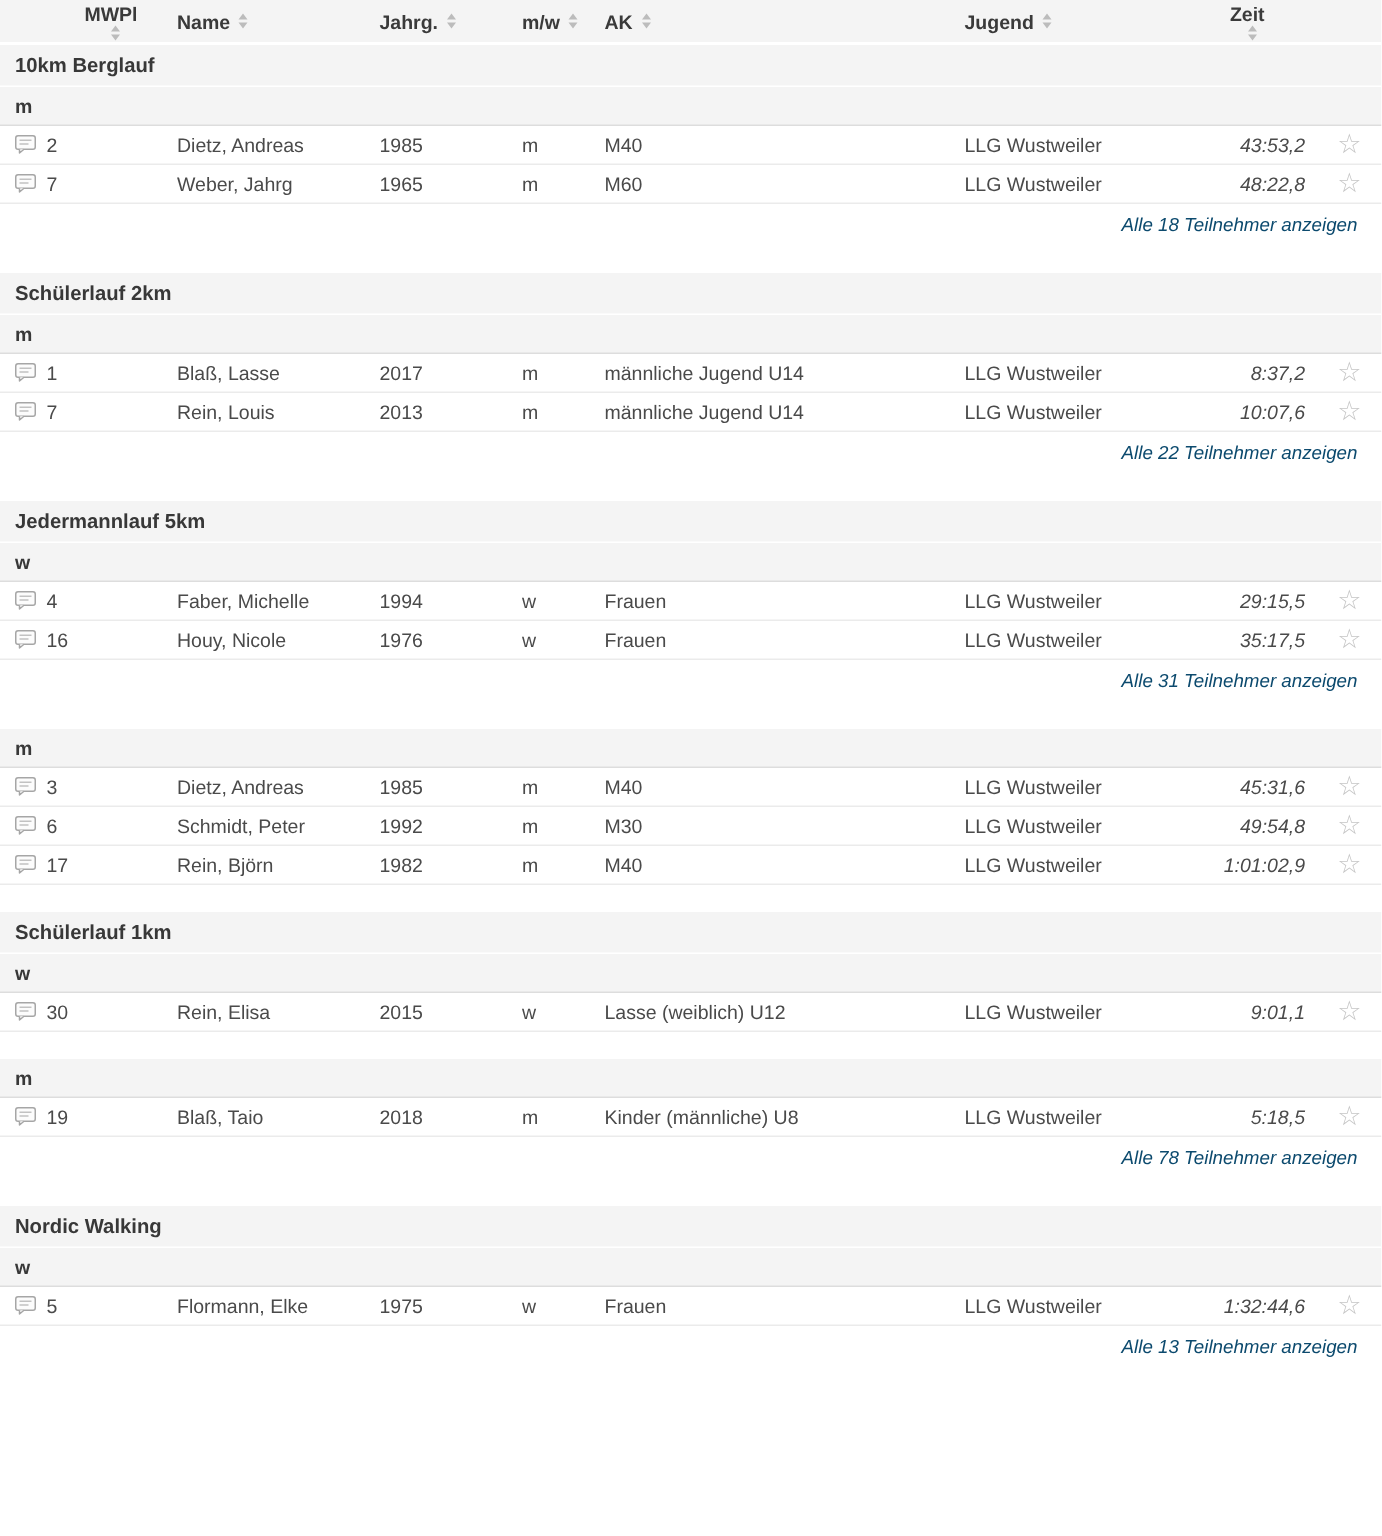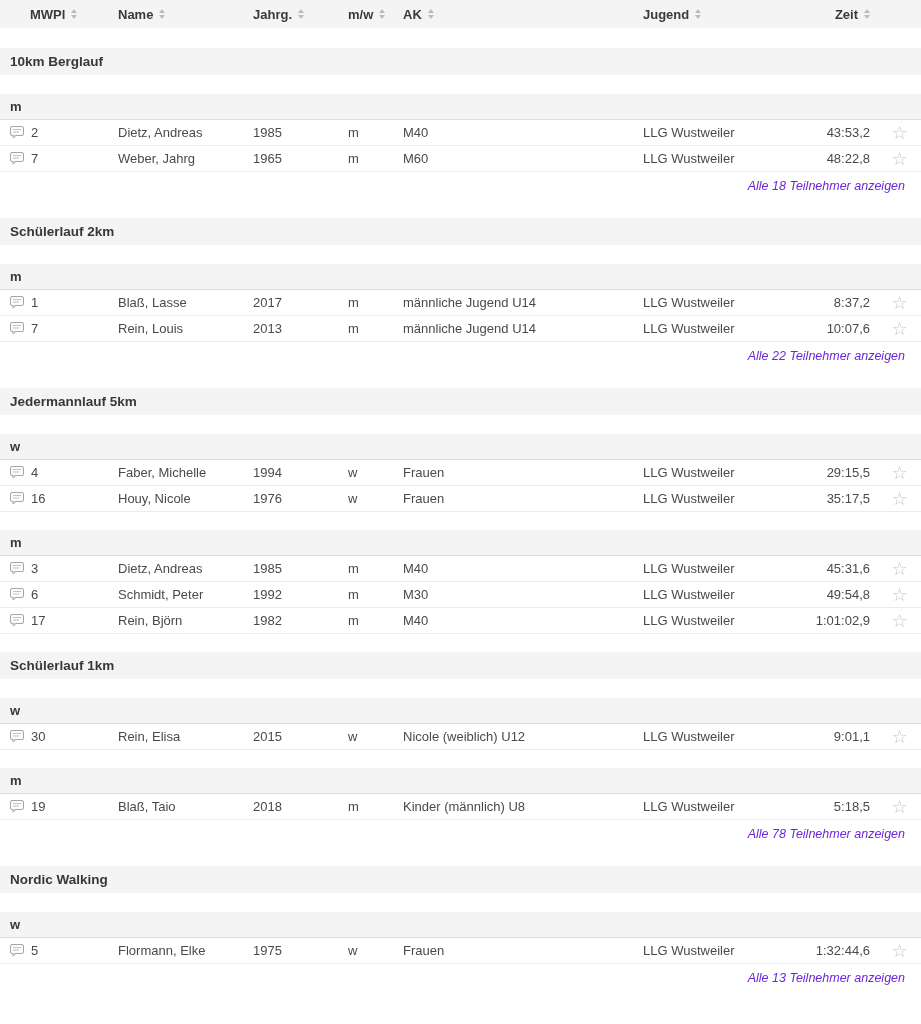--- a/index.html
+++ b/index.html
@@ -15,50 +15,50 @@
     grid-template-columns:108px 135px 95px 55px 240px 150px 85px 1fr;
     align-items:center;
     padding-left:10px;
   }
   
   .thead {
     background:#f4f4f4; height:30px; font-weight:bold; color:#3a3a3a;
     border-bottom:2px solid #ffffff;
   }
   .thead .cell { display:flex; align-items:center; cursor:pointer; }
-  .thead .cell.place { padding-left:20px; }
-  .thead .cell.zeit { justify-content:flex-end; padding-right:8px; }
+  .thead .cell.place { padding-left:20px;flex-direction:column; }
+  .thead .cell.zeit { padding-right:8px;flex-direction:column; }
   .sort { display:inline-flex; flex-direction:column; gap:2px; margin-left:6px; }
   .sort i { display:block; width:0; height:0; border-left:3.5px solid transparent; border-right:3.5px solid transparent; }
   .sort .u { border-bottom:4px solid #bcbcbc; }
   .sort .d { border-top:4px solid #bcbcbc; }
   
   .section + .section { margin-top:18px; }
   .group + .group { margin-top:18px; }
   .band {
     background:#f4f4f4; padding-left:10px; display:flex; align-items:center;
-    font-weight:bold; color:#383838;margin-top:18px;
+    font-weight:bold; color:#383838;
   }
   .band.title { height:28px; font-size:13.5px; border-bottom:1px solid #ffffff; }
   .band.gender { height:26px; border-bottom:1px solid #dddddd; }
   
   .row { height:26px; background:#ffffff; border-bottom:1px solid #ebebeb; cursor:pointer; }
   .row .cell { color:#4a4a4a; white-space:nowrap; overflow:hidden; }
   .row .cell.place { display:flex; align-items:center; gap:7px; }
-  .row .cell.zeit { text-align:right; padding-right:8px; }
+  .row .cell.zeit { text-align:right; padding-right:8px;font-style:italic; }
   .row .cell.star { text-align:center; }
   .bubble { display:inline-flex; line-height:0; cursor:pointer; }
   .star {
     font-size:18px; line-height:1; color:#c6c6c6; cursor:pointer;
     font-family:"DejaVu Sans", sans-serif;
   }
   
   .more { height:28px; display:flex; align-items:center; justify-content:flex-end; padding-right:16px; }
   .more a {
-    color:#6d28d9; font-style:italic; font-size:12.5px; text-decoration:none; cursor:pointer;
+    color:#0c4a6e; font-style:italic; font-size:12.5px; text-decoration:none; cursor:pointer;
   }
 </style>
 </head>
 <body>
 
 <div class="grid thead">
   <div class="cell place">
     <span>MWPl</span>
     <span class="sort">
         <i class="u"></i>
@@ -286,20 +286,23 @@
     <div class="cell">1976</div>
     <div class="cell">w</div>
     <div class="cell">Frauen</div>
     <div class="cell">LLG Wustweiler</div>
     <div class="cell zeit">35:17,5</div>
     <div class="cell star">
       <span class="star">☆</span>
     </div>
   </div>
 </div>
+    <div class="more">
+      <a>Alle 31 Teilnehmer anzeigen</a>
+    </div>
   </div>
 </div>
   </div>
 
   <div class="section">
     <div>
   <div class="group">
     <div class="band gender">
       <span>m</span>
     </div>
@@ -395,21 +398,21 @@
           <path d="M3 9.5 L3 12 L6 9.5" fill="#fcfcfc" stroke="#a6a6a6" stroke-linejoin="round"></path>
           <line x1="3" y1="3.5" x2="11" y2="3.5" stroke="#c2c2c2"></line>
           <line x1="3" y1="6" x2="9" y2="6" stroke="#c2c2c2"></line>
         </svg>
       </span>
       <span>30</span>
     </div>
     <div class="cell">Rein, Elisa</div>
     <div class="cell">2015</div>
     <div class="cell">w</div>
-    <div class="cell">Nicole (weiblich) U12</div>
+    <div class="cell">Lasse (weiblich) U12</div>
     <div class="cell">LLG Wustweiler</div>
     <div class="cell zeit">9:01,1</div>
     <div class="cell star">
       <span class="star">☆</span>
     </div>
   </div>
 </div>
   </div>
 
   <div class="group">
@@ -425,21 +428,21 @@
           <path d="M3 9.5 L3 12 L6 9.5" fill="#fcfcfc" stroke="#a6a6a6" stroke-linejoin="round"></path>
           <line x1="3" y1="3.5" x2="11" y2="3.5" stroke="#c2c2c2"></line>
           <line x1="3" y1="6" x2="9" y2="6" stroke="#c2c2c2"></line>
         </svg>
       </span>
       <span>19</span>
     </div>
     <div class="cell">Blaß, Taio</div>
     <div class="cell">2018</div>
     <div class="cell">m</div>
-    <div class="cell">Kinder (männlich) U8</div>
+    <div class="cell">Kinder (männliche) U8</div>
     <div class="cell">LLG Wustweiler</div>
     <div class="cell zeit">5:18,5</div>
     <div class="cell star">
       <span class="star">☆</span>
     </div>
   </div>
 </div>
     <div class="more">
       <a>Alle 78 Teilnehmer anzeigen</a>
     </div>

